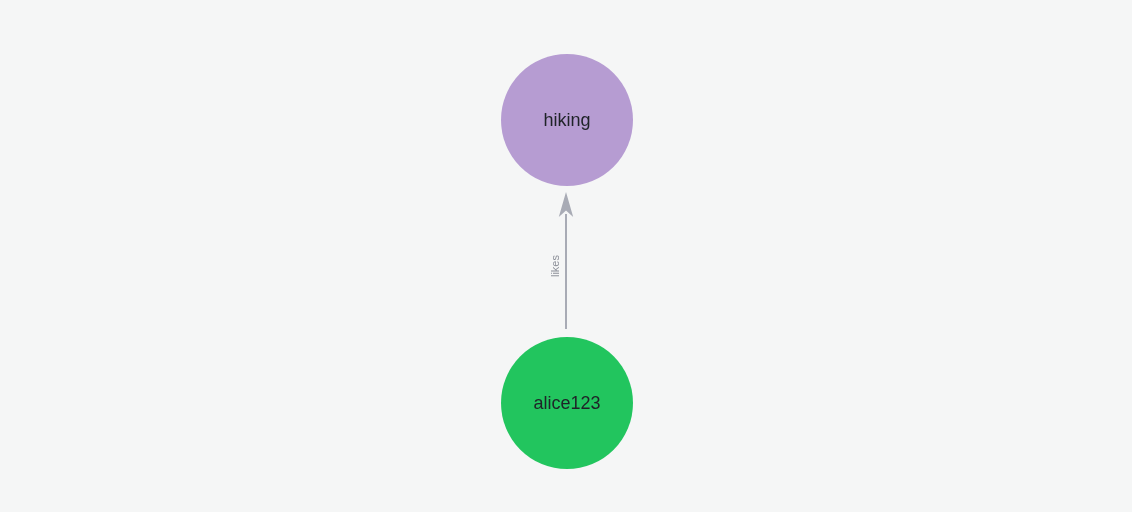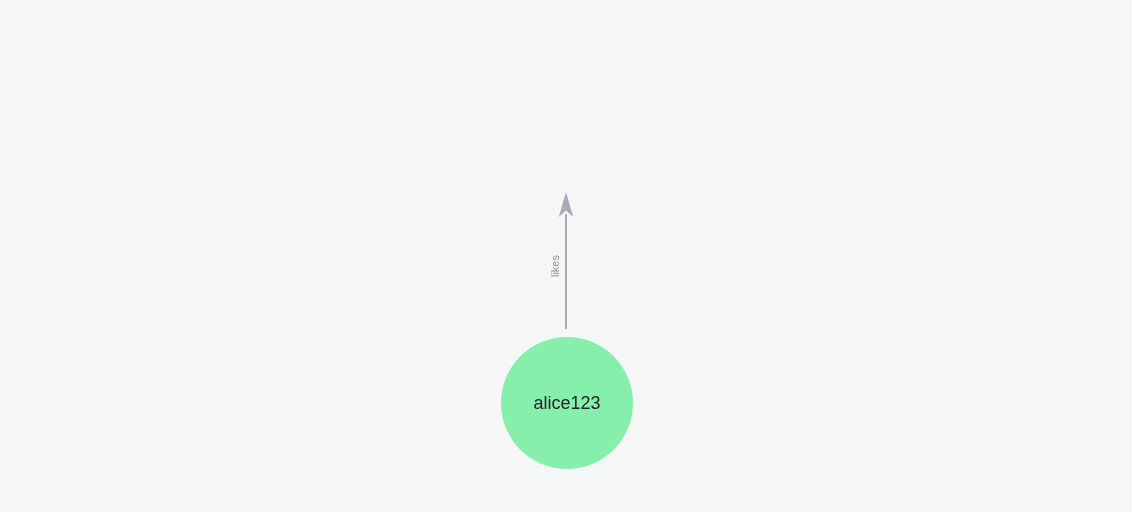--- a/index.html
+++ b/index.html
@@ -64,18 +64,21 @@
 <body>
 
 <div class="graph-canvas" style="background-color: rgb(245, 246, 246);">
 
   <svg class="edge-svg" viewBox="0 0 1132 512" xmlns="http://www.w3.org/2000/svg">
     <line class="edge-line" x1="566" y1="329" x2="566" y2="214" style="stroke: rgb(168, 171, 181);"></line>
     <polygon points="566,192 558.8,217 566,210.5 573.2,217" style="fill: rgb(168, 171, 181);"></polygon>
     <text class="edge-label" x="559" y="266" text-anchor="middle" transform="rotate(-90 559 266)" style="fill: rgb(141, 144, 153);">likes</text>
   </svg>
 
+  <div class="node node-hiking" style="background-color: rgb(182, 156, 210);">
+    <span class="node-label" style="color: rgb(31, 35, 40);">hiking</span>
+  </div>
 
-  <div class="node node-alice123" style="background-color: #86efac;">
+  <div class="node node-alice123" style="background-color: #22c55e;">
     <span class="node-label" style="color: rgb(31, 35, 40);">alice123</span>
   </div>
 
 </div>
 
 </body></html>

